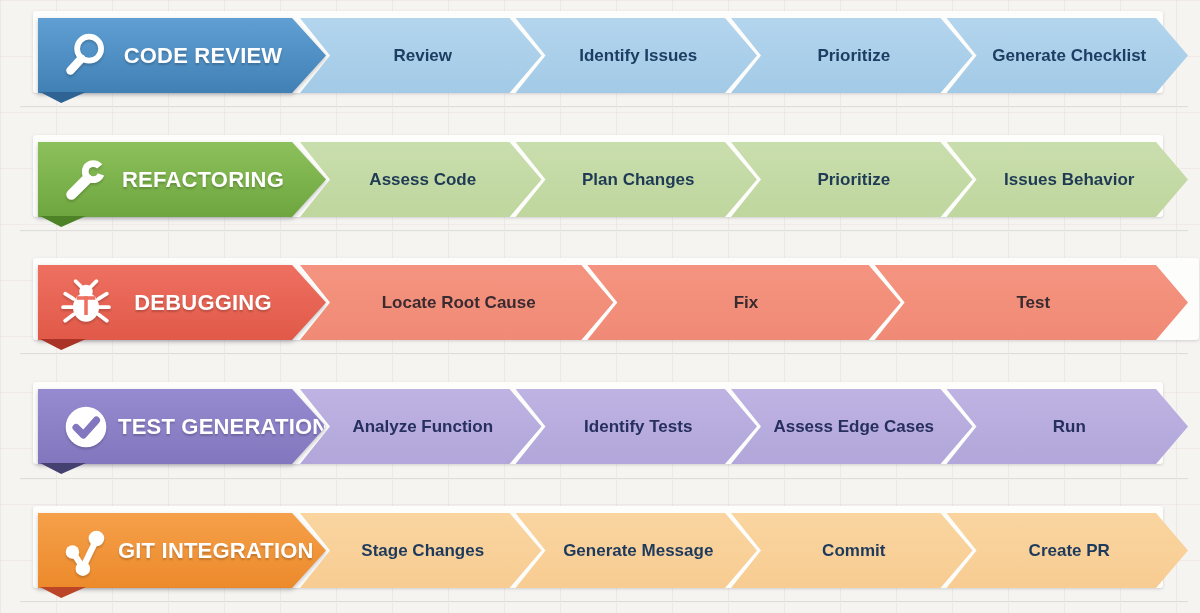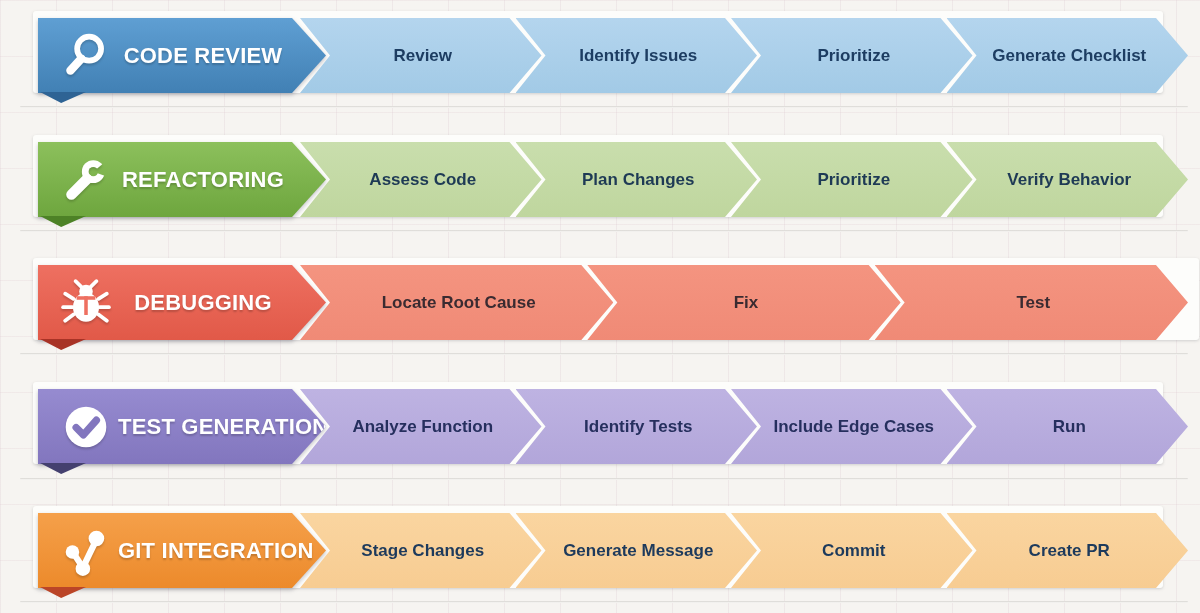--- a/index.html
+++ b/index.html
@@ -116,21 +116,21 @@
     <div class="step">
         <span>Assess Code</span>
       </div>
     <div class="step">
         <span>Plan Changes</span>
       </div>
     <div class="step">
         <span>Prioritize</span>
       </div>
     <div class="step">
-        <span>Verify Behavior</span>
+        <span>Issues Behavior</span>
       </div>
   </div>
 </div>
 <div class="divider" style="top:230px"></div>
 
 <div class="band" style="top: 265px; padding-left: 36px; --header-top: #ee7061; --header-bottom: #e15948; --fold: #a83326; --step-top: #f49480; --step-bottom: #f08a76; --step-text: #3a2b31; --title-text: #ffffff;">
   <div class="whiteback"></div>
   <div class="hdr-wrap">
     <div class="chev-header">
       <span class="icon">
@@ -182,21 +182,21 @@
   </div>
   <div class="fold"></div>
   <div class="steps">
     <div class="step">
         <span>Analyze Function</span>
       </div>
     <div class="step">
         <span>Identify Tests</span>
       </div>
     <div class="step">
-        <span>Include Edge Cases</span>
+        <span>Assess Edge Cases</span>
       </div>
     <div class="step">
         <span>Run</span>
       </div>
   </div>
 </div>
 <div class="divider" style="top:478px"></div>
 
 <div class="band" style="top: 513px; --header-top: #f5a04a; --header-bottom: #ec8a2b; --fold: #bb4527; --step-top: #fad5a0; --step-bottom: #f7cc92; --step-text: #1d3a5c; --title-text: #ffffff;">
   <div class="whiteback"></div>

